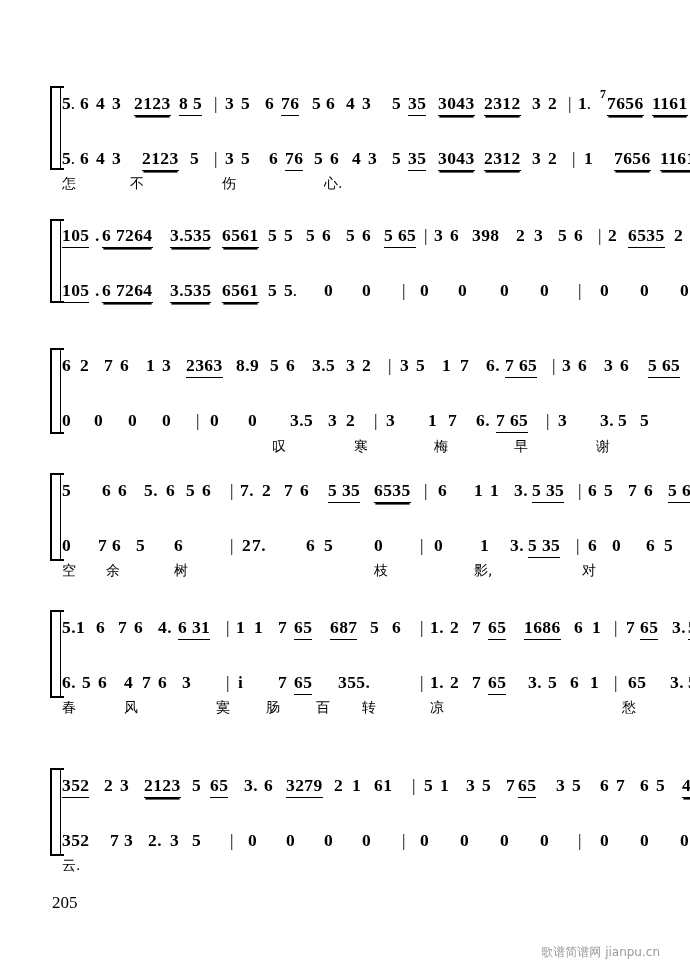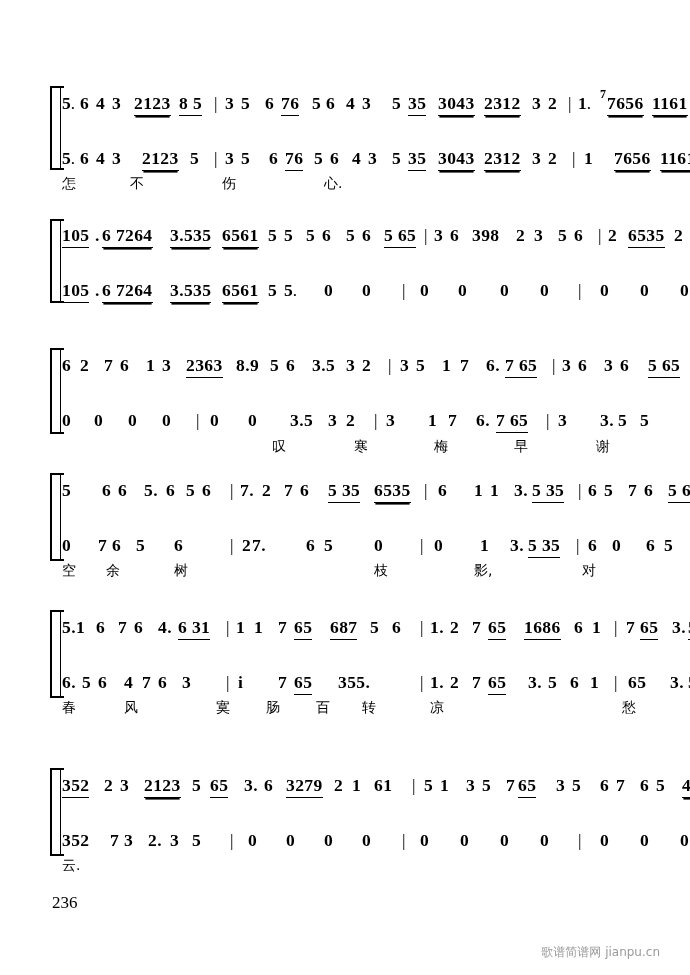--- a/index.html
+++ b/index.html
@@ -479,19 +479,19 @@
       <span style="position:absolute;left:578px;">0</span>
       <span style="position:absolute;left:618px;">0</span>
 
     </div>
 
     <div class="lyricline" style="top:857px; letter-spacing:0;">
       <span style="position:absolute;left:0;">云.</span>
     </div>
   </div>
 
-  <div class="pagenum">236</div>
+  <div class="pagenum">205</div>
 
   <div class="watermark">
     <span>歌谱简谱网 jianpu.cn</span>
   </div>
 
 </div>
 
 </body></html>

